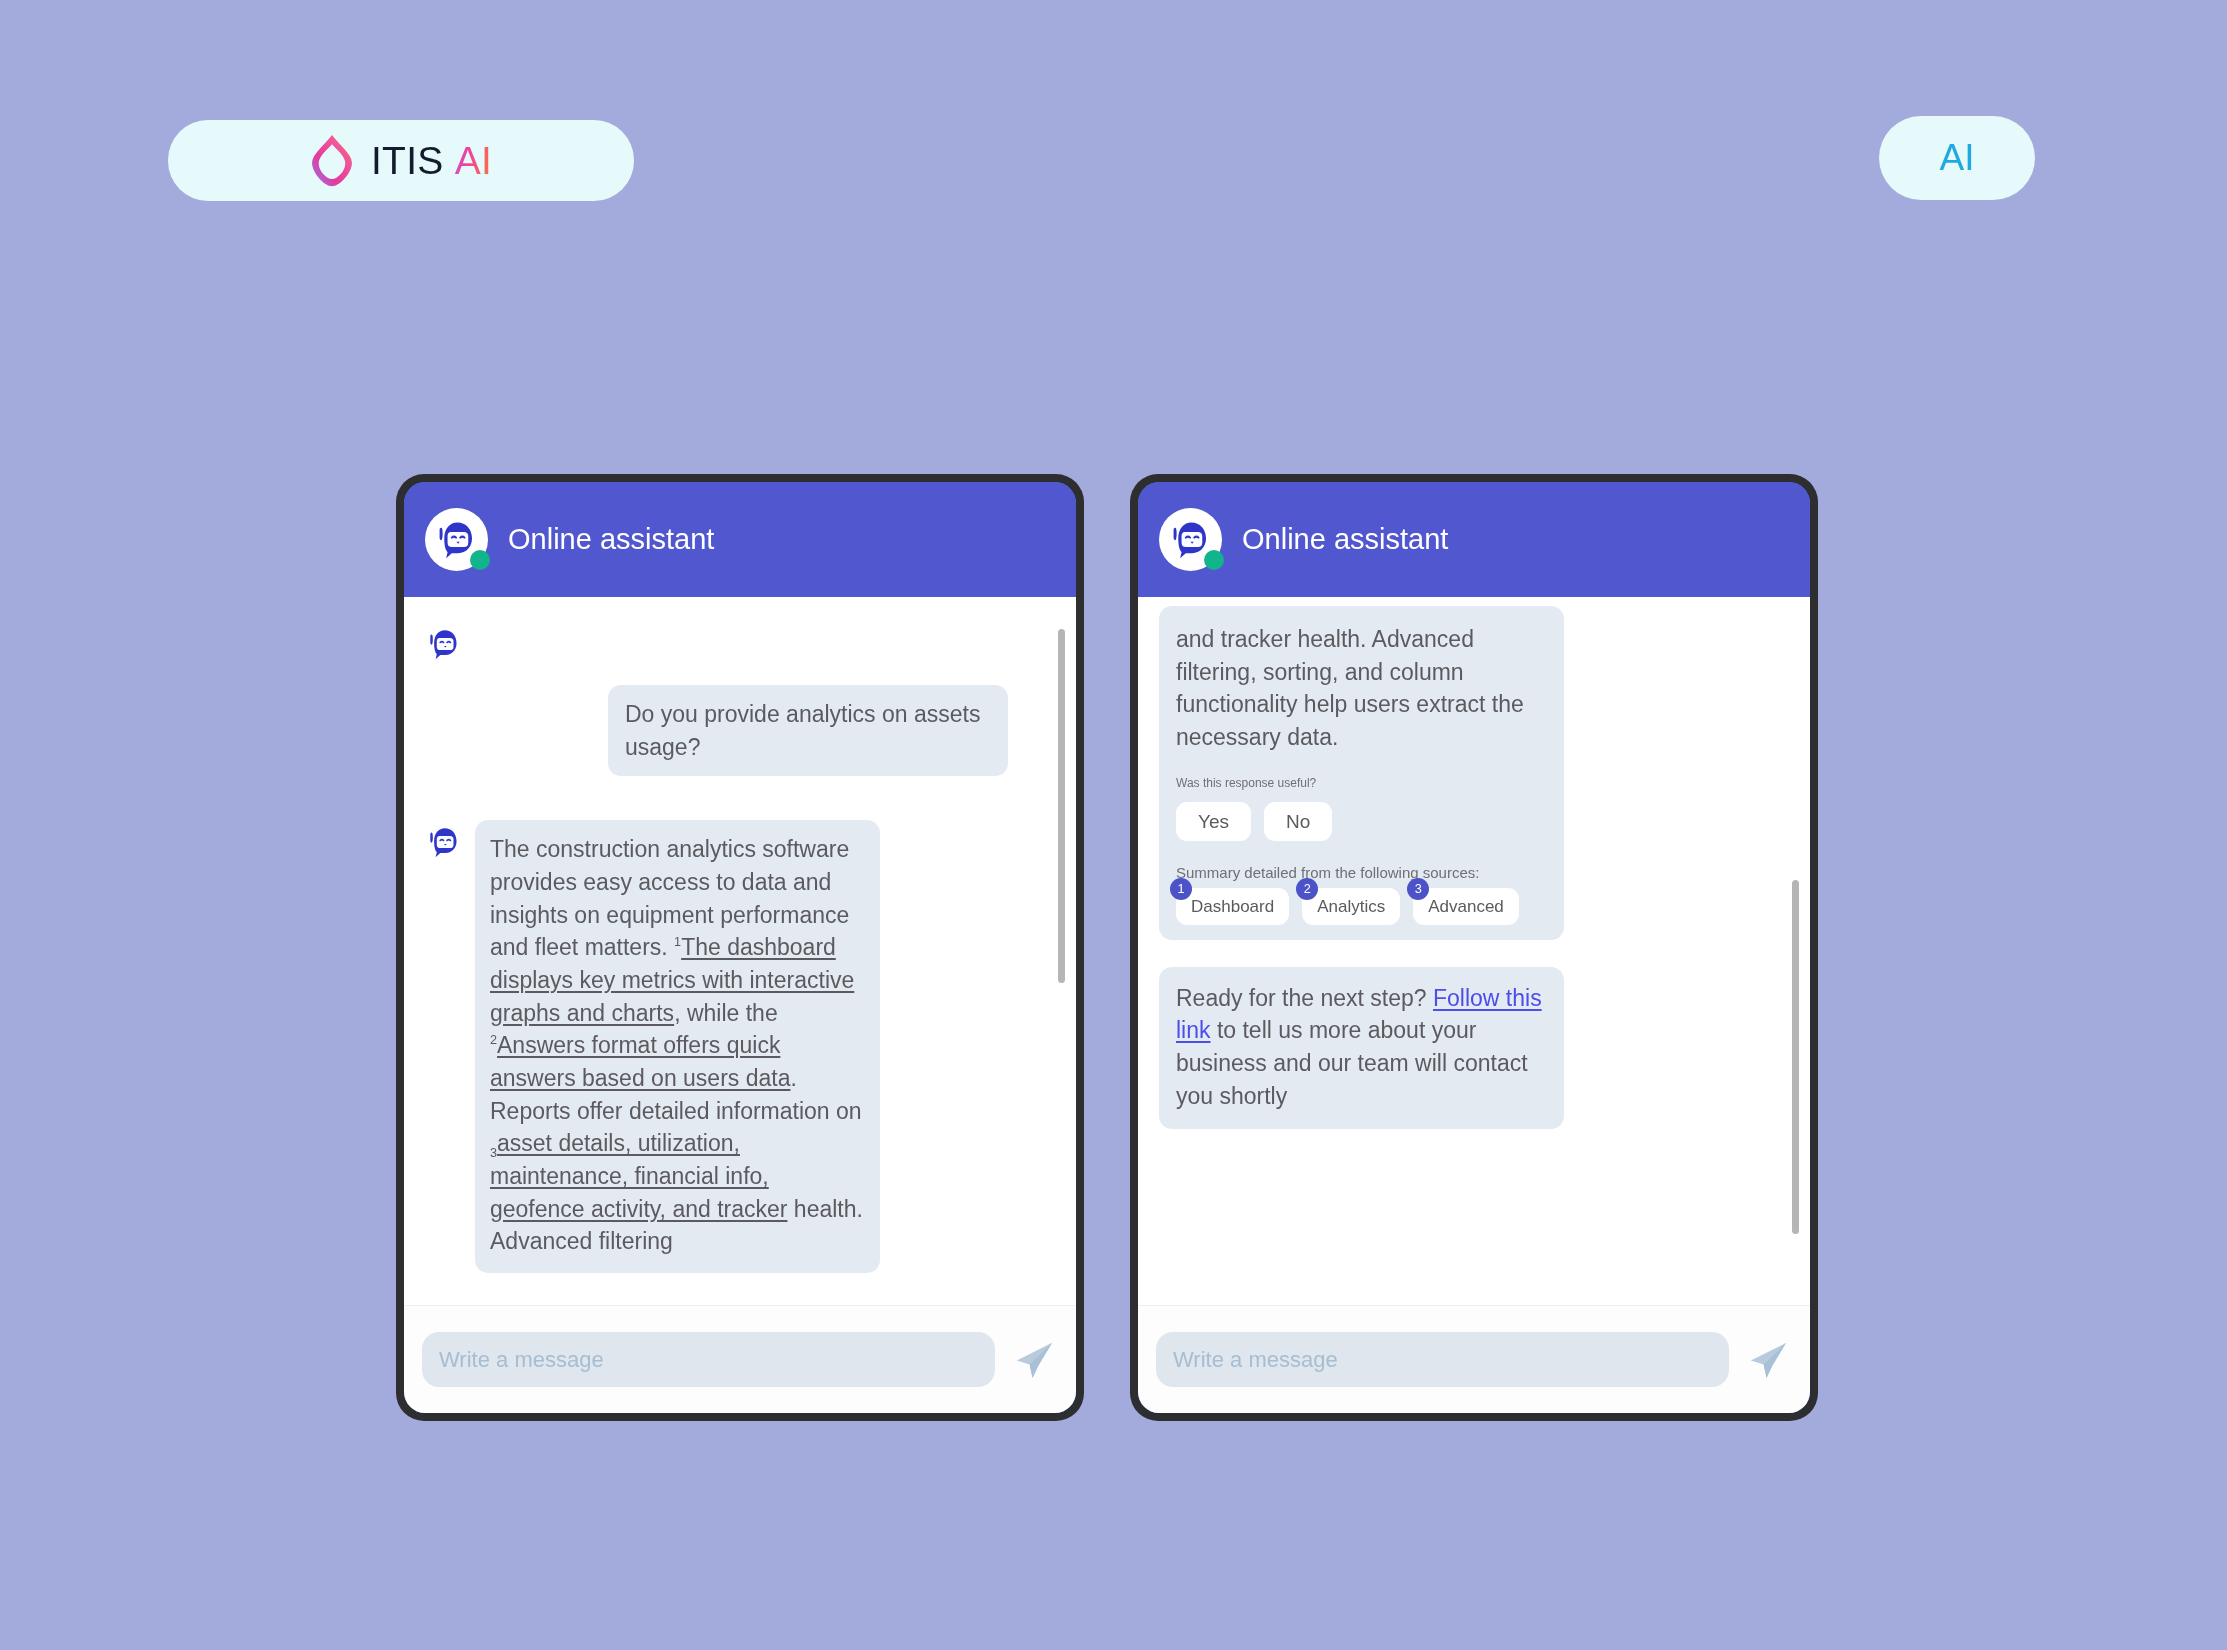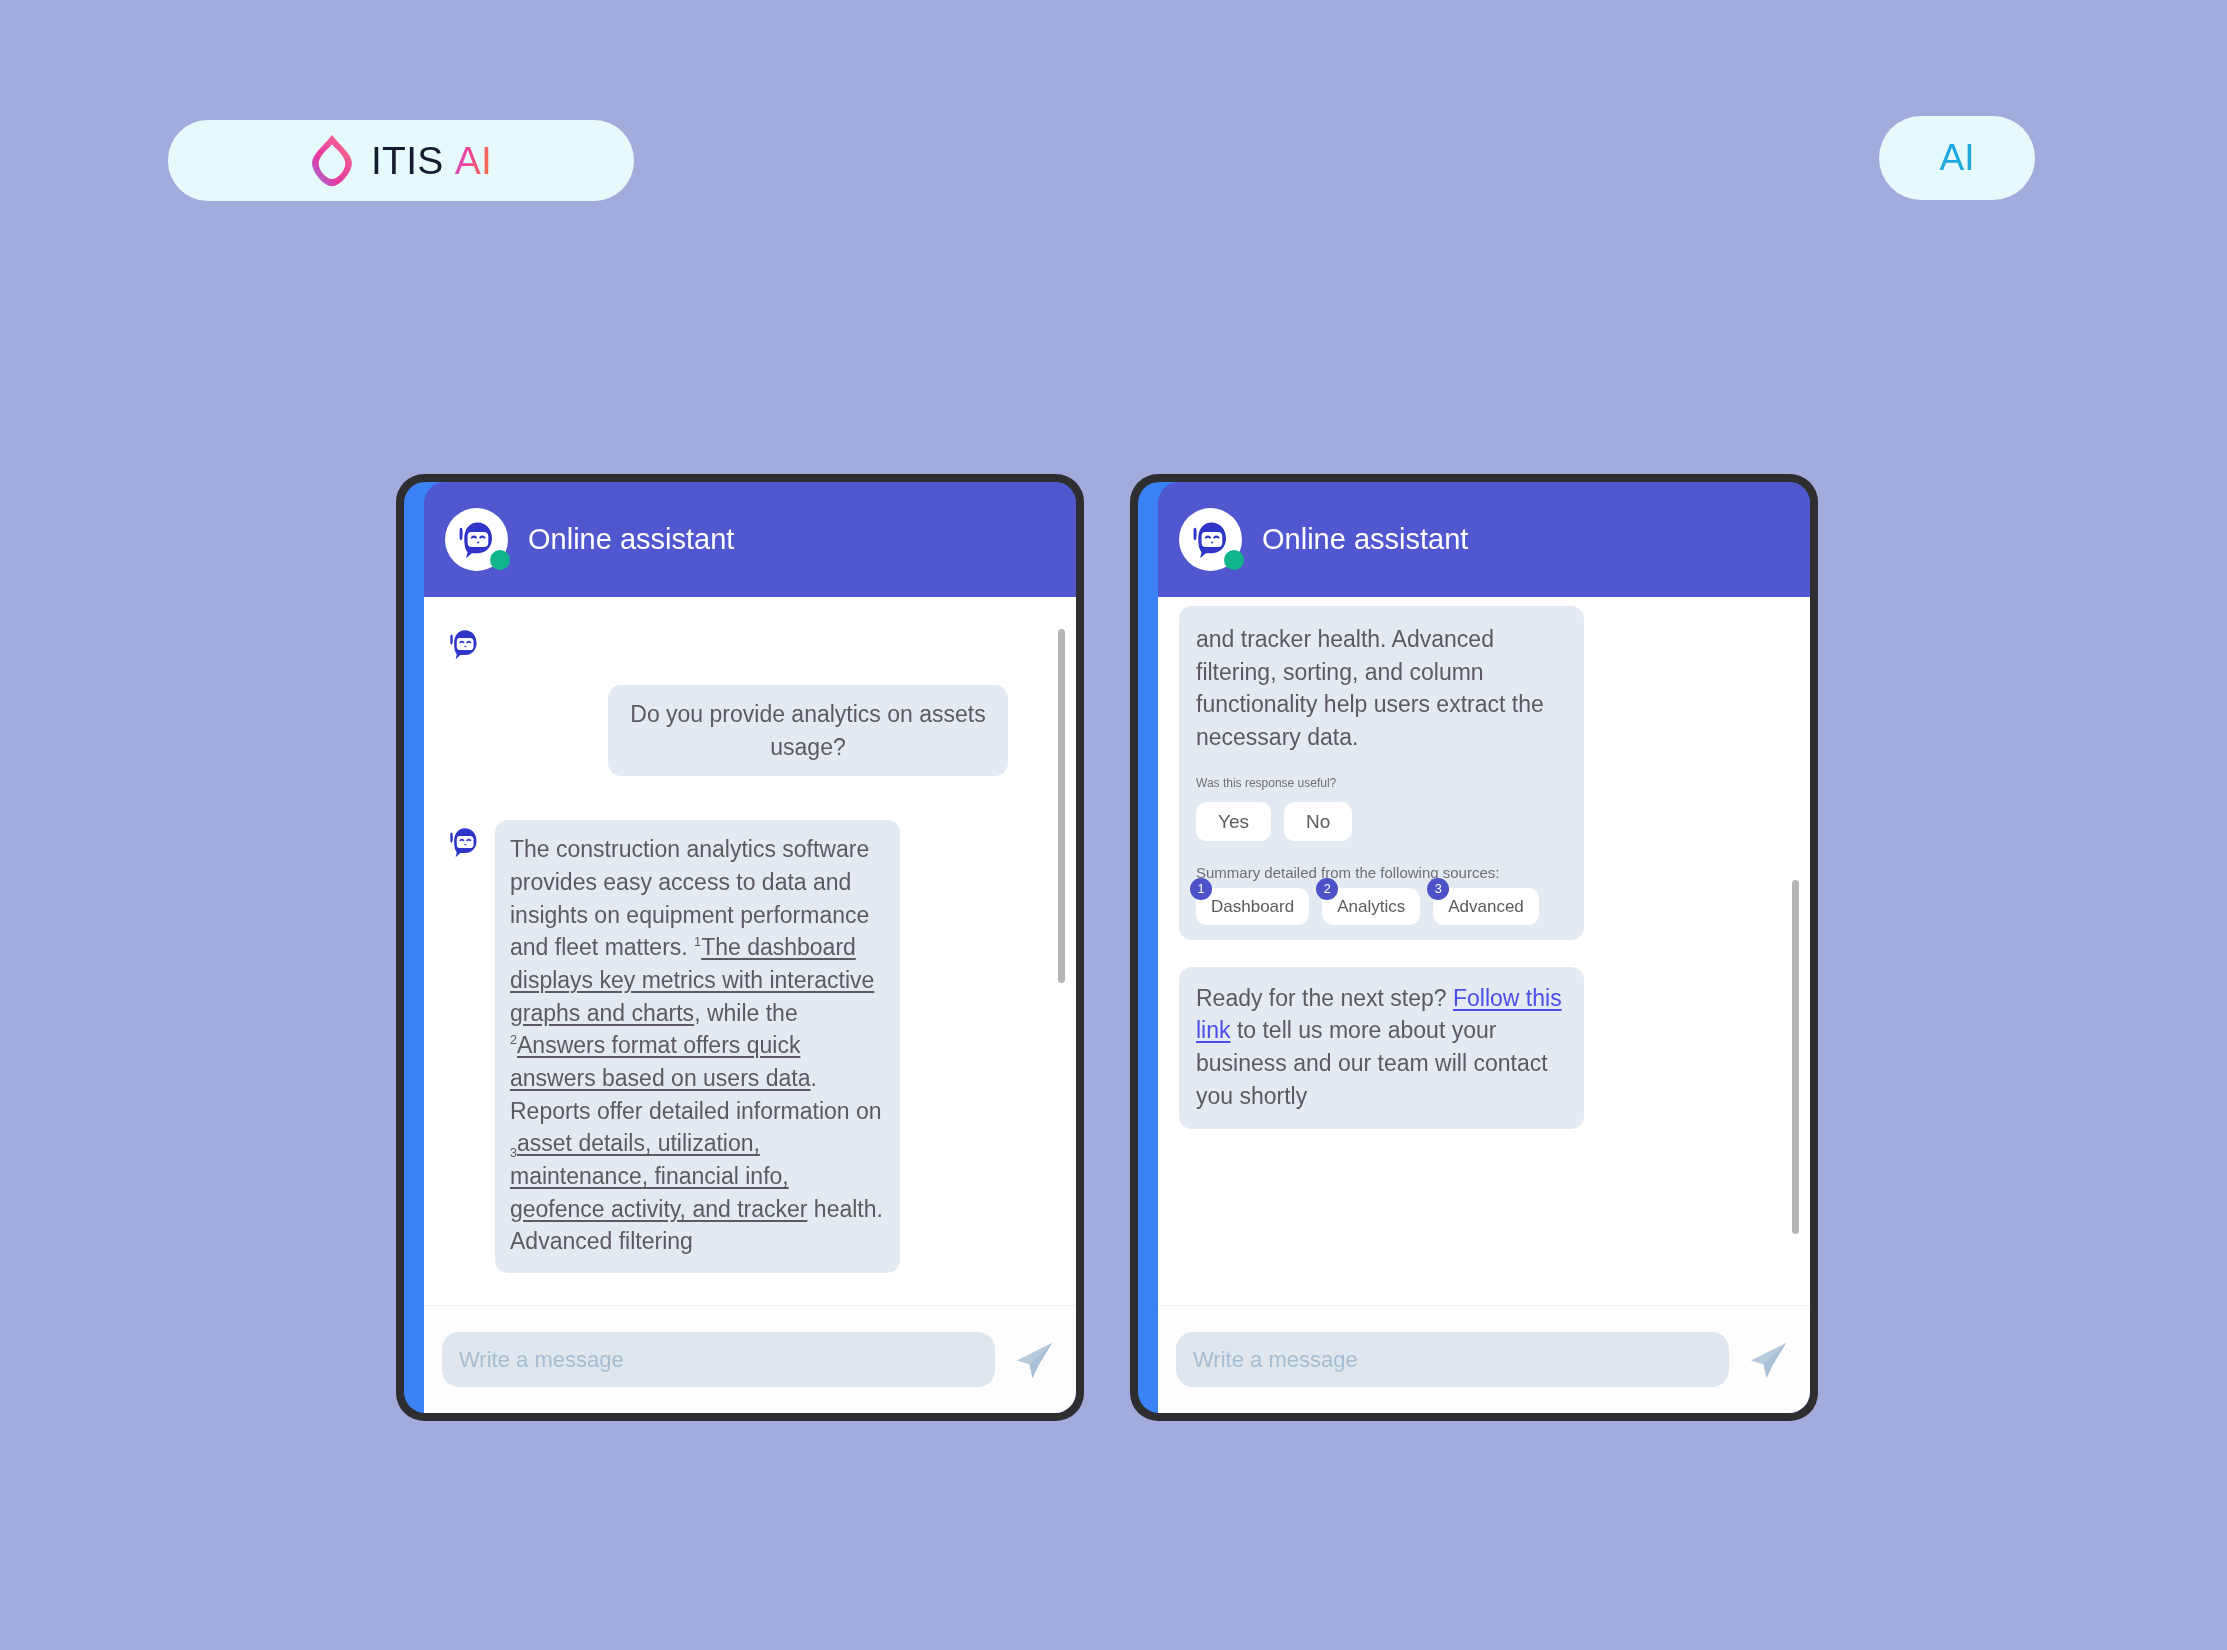--- a/index.html
+++ b/index.html
@@ -50,21 +50,20 @@
   .phone.left  { left: 396px; }
   .phone.right { left: 1130px; }
 
   .screen {
     width: 100%; height: 100%;
     background: #3b82f6;
     border-radius: 21px;
     overflow: hidden;
     display: flex; flex-direction: column;
     position: relative;
-    padding-left: 20px;
   }
 
   
   .chat-header {
     flex: none; height: 115px;
     background: #5157cf;
     border-radius: 21px 21px 0 0;
     display: flex; align-items: center;
     padding: 0 0 0 21px; gap: 20px;
   }
@@ -97,21 +96,21 @@
 
   .bubble {
     background: #e4eaf2;
     border-radius: 13px;
     padding: 13px 17px;
     color: #5b5b5f;
     font-size: 23px;
     line-height: 1.42;
   }
   .bubble.greeting { max-width: 400px; margin-top: 3px; }
-  .bubble.user-bubble { max-width: 400px; text-align: center; }
+  .bubble.user-bubble { max-width: 400px; }
   .bubble.longmsg { max-width: 405px; padding: 13px 15px 15px 15px; }
 
   .msg-row.greeting-row { margin-top: 3px; }
   .msg-row.user-row { margin-top: 22px; padding-right: 39px; }
   .msg-row.long-row { margin-top: 44px; }
 
   .bubble u { text-decoration: underline; text-underline-offset: 2.5px; }
   .bubble sup { font-size: 0.55em; vertical-align: super; line-height: 0; }
   .bubble sub { font-size: 0.55em; vertical-align: sub; line-height: 0; }
 

